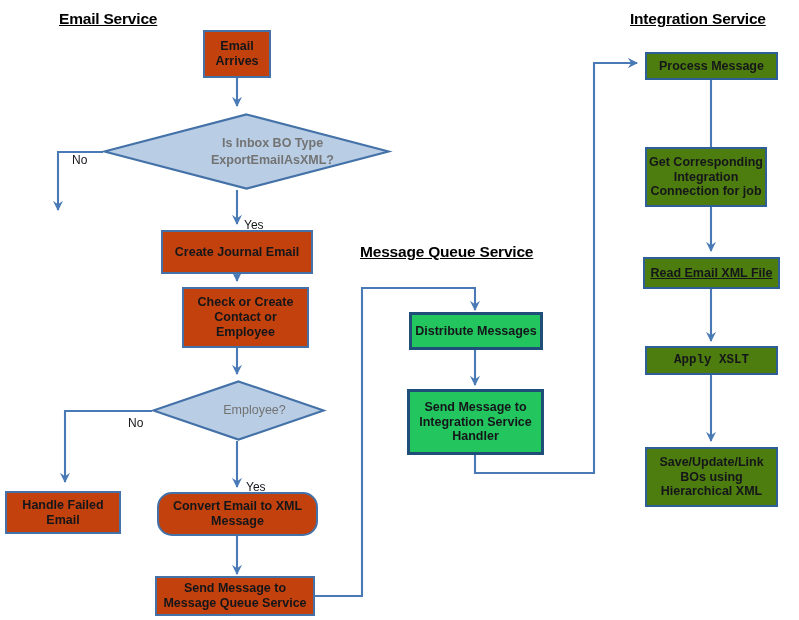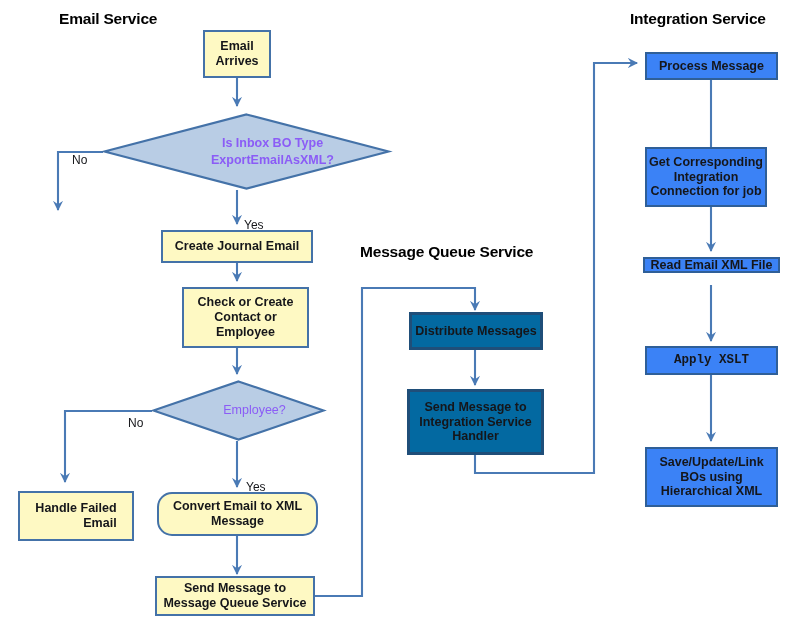--- a/index.html
+++ b/index.html
@@ -31,31 +31,31 @@
     align-items: center;
     justify-content: center;
     text-align: center;
     font-weight: bold;
     color: #15161a;
     line-height: 1.18;
     z-index: 5;
     white-space: pre-line;
   }
   .node.blue {
-    background: #fef9c3;
+    background: #c2410c;
     border: 2px solid #4472a8;
     font-size: 12.5px;
   }
   .node.orange {
-    background: #0369a1;
+    background: #22c55e;
     border: 3px solid #1f4e79;
     font-size: 12.5px;
   }
   .node.green {
-    background: #3b82f6;
+    background: #4d7c0f;
     border: 2px solid #2f5f98;
     font-size: 12.5px;
   }
   .diamond-wrap {
     position: absolute;
     z-index: 5;
   }
   .diamond-wrap svg {
     position: absolute;
     left: 0;
@@ -67,33 +67,34 @@
     left: 0;
     top: 0;
     width: 100%;
     height: 100%;
     display: flex;
     align-items: center;
     justify-content: center;
     text-align: center;
     font-size: 12.5px;
     font-weight: bold;
-    color: #8b5cf6;
+    color: #737373;
     line-height: 1.3;
     white-space: pre-line;
     pointer-events: none;
   }
   .section-title {
     position: absolute;
     font-size: 15.5px;
     font-weight: bold;
     color: #000000;
     z-index: 6;
     letter-spacing: -0.2px;
     white-space: nowrap;
+    text-decoration: underline;
   }
   .edge-label {
     position: absolute;
     font-size: 12px;
     font-weight: normal;
     color: #15161a;
     z-index: 6;
     white-space: nowrap;
     margin-top: 24px;
   }
@@ -152,55 +153,55 @@
 
   <div class="diamond-wrap" style="left:103px; top:113px; width:287px; height:77px;">
     <svg width="287" height="77" viewBox="0 0 287 77" xmlns="http://www.w3.org/2000/svg">
       <polygon points="143.5,1.4 285.6,38.5 143.5,75.6 1.4,38.5" fill="#b9cde5" stroke="#4472a8" stroke-width="2.1"></polygon>
     </svg>
     <div class="diamond-label" style="padding-left:26px;">Is Inbox BO Type
 ExportEmailAsXML?</div>
   </div>
 
 
-  <div class="node blue" style="left:161px; top:230px; width:152px; height:33px;">Create Journal Email</div>
+  <div class="node blue" style="left:161px; top:230px; width:152px; height:44px;">Create Journal Email</div>
 
   <div class="node blue" style="left:182px; top:287px; width:127px; height:61px;">Check or Create
 Contact or
 Employee</div>
 
   <div class="diamond-wrap" style="left:152px; top:380px; width:173px; height:61px;">
     <svg width="173" height="61" viewBox="0 0 173 61" xmlns="http://www.w3.org/2000/svg">
       <polygon points="86.5,1.4 171.6,30.5 86.5,59.6 1.4,30.5" fill="#b9cde5" stroke="#4472a8" stroke-width="2.1"></polygon>
     </svg>
     <div class="diamond-label" style="padding-left:16px; font-weight:normal;">Employee?</div>
   </div>
 
-  <div class="node blue" style="left:18px; top:491px; width:116px; height:50px;text-align:right;">Handle Failed
+  <div class="node blue" style="left:5px; top:491px; width:116px; height:43px;">Handle Failed
 Email</div>
 
   <div class="node blue" style="left:157px; top:492px; width:161px; height:44px;border-radius:15px;">Convert Email to XML
 Message</div>
 
   <div class="node blue" style="left:155px; top:576px; width:160px; height:40px;">Send  Message  to
 Message Queue Service</div>
 
   <div class="node orange" style="left:409px; top:312px; width:134px; height:38px;">Distribute  Messages</div>
 
   <div class="node orange" style="left:407px; top:389px; width:137px; height:66px;">Send Message  to
 Integration Service
 Handler</div>
 
   <div class="node green" style="left:645px; top:52px; width:133px; height:28px;">Process Message</div>
 
   <div class="node green" style="left:645px; top:147px; width:122px; height:60px;">Get Corresponding
 Integration
 Connection for job</div>
 
-  <div class="node green" style="left:643px; top:257px; width:137px; height:16px;">Read Email XML File</div>
+  <div class="node green" style="left:643px; top:257px; width:137px; height:32px;text-decoration:underline;">Read Email XML File</div>
 
   <div class="node green" style="left:645px; top:346px; width:133px; height:29px;font-family:Liberation Mono, monospace;">Apply XSLT</div>
 
   <div class="node green" style="left:645px; top:447px; width:133px; height:60px;">Save/Update/Link
 BOs using
 Hierarchical XML</div>
 
   <div class="edge-label" style="left:72px; top:129px;">No</div>
   <div class="edge-label" style="left:244px; top:194px;">Yes</div>
   <div class="edge-label" style="left:128px; top:392px;">No</div>

